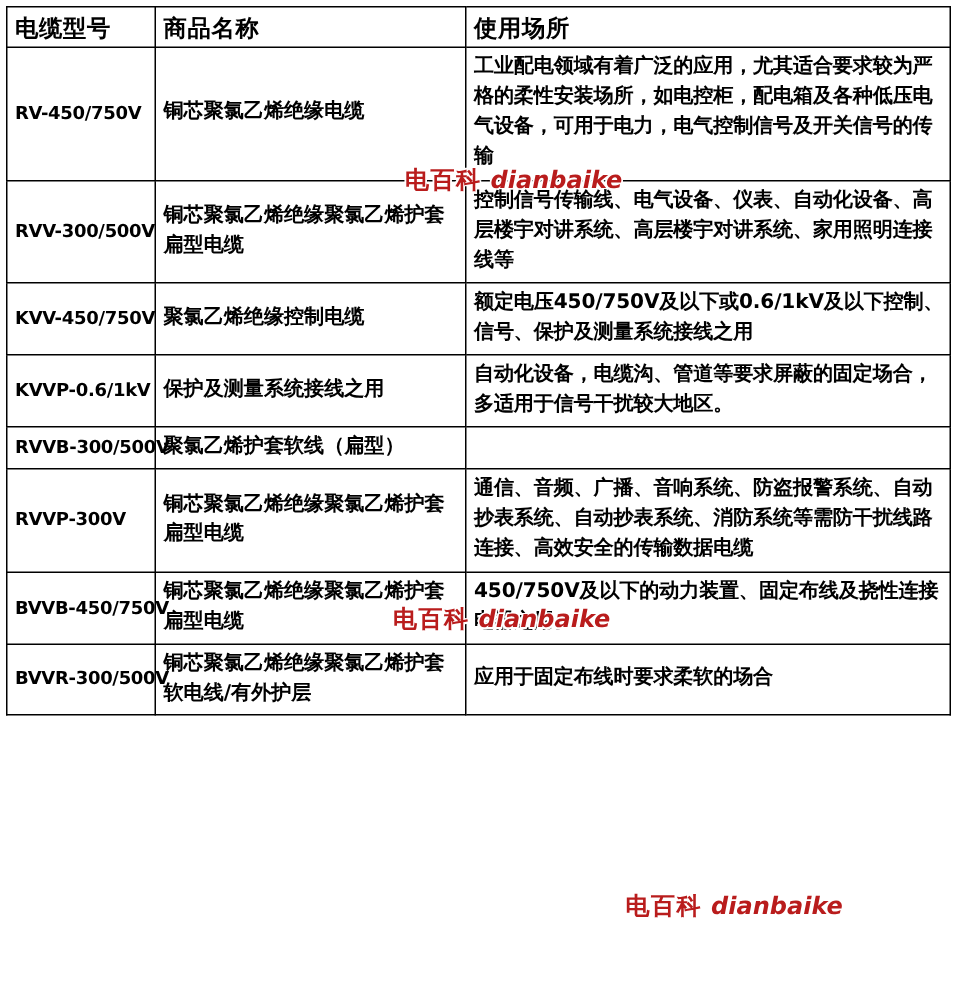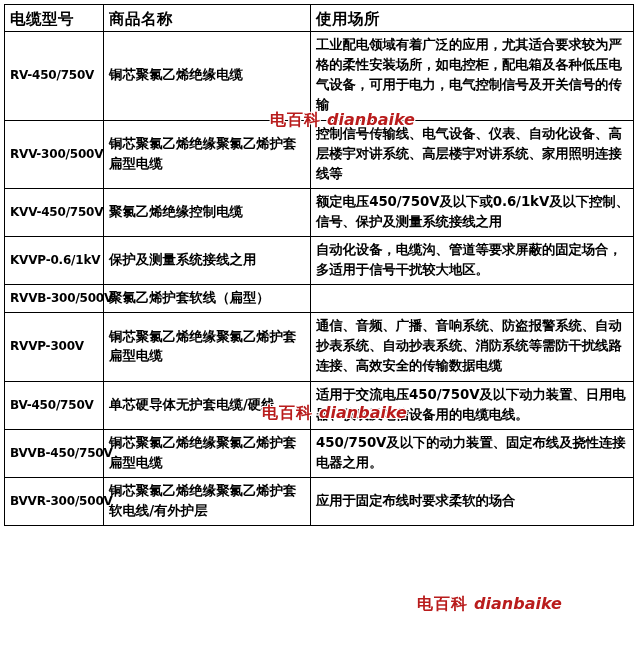--- a/index.html
+++ b/index.html
@@ -133,25 +133,20 @@
         <td class="model">RVVB-300/500V</td>
         <td class="name">聚氯乙烯护套软线（扁型）</td>
         <td class="usage empty"></td>
       </tr>
       <tr>
         <td class="model">RVVP-300V</td>
         <td class="name">铜芯聚氯乙烯绝缘聚氯乙烯护套扁型电缆</td>
         <td class="usage">通信、音频、广播、音响系统、防盗报警系统、自动抄表系统、自动抄表系统、消防系统等需防干扰线路连接、高效安全的传输数据电缆</td>
       </tr>
       <tr>
-        <td class="model">BV-450/750V</td>
-        <td class="name">单芯硬导体无护套电缆/硬线</td>
-        <td class="usage">适用于交流电压450/750V及以下动力装置、日用电器、仪表及电信设备用的电缆电线。</td>
-      </tr>
-      <tr>
         <td class="model">BVVB-450/750V</td>
         <td class="name">铜芯聚氯乙烯绝缘聚氯乙烯护套扁型电缆</td>
         <td class="usage">450/750V及以下的动力装置、固定布线及挠性连接电器之用。</td>
       </tr>
       <tr>
         <td class="model">BVVR-300/500V</td>
         <td class="name">铜芯聚氯乙烯绝缘聚氯乙烯护套软电线/有外护层</td>
         <td class="usage">应用于固定布线时要求柔软的场合</td>
       </tr>
 

